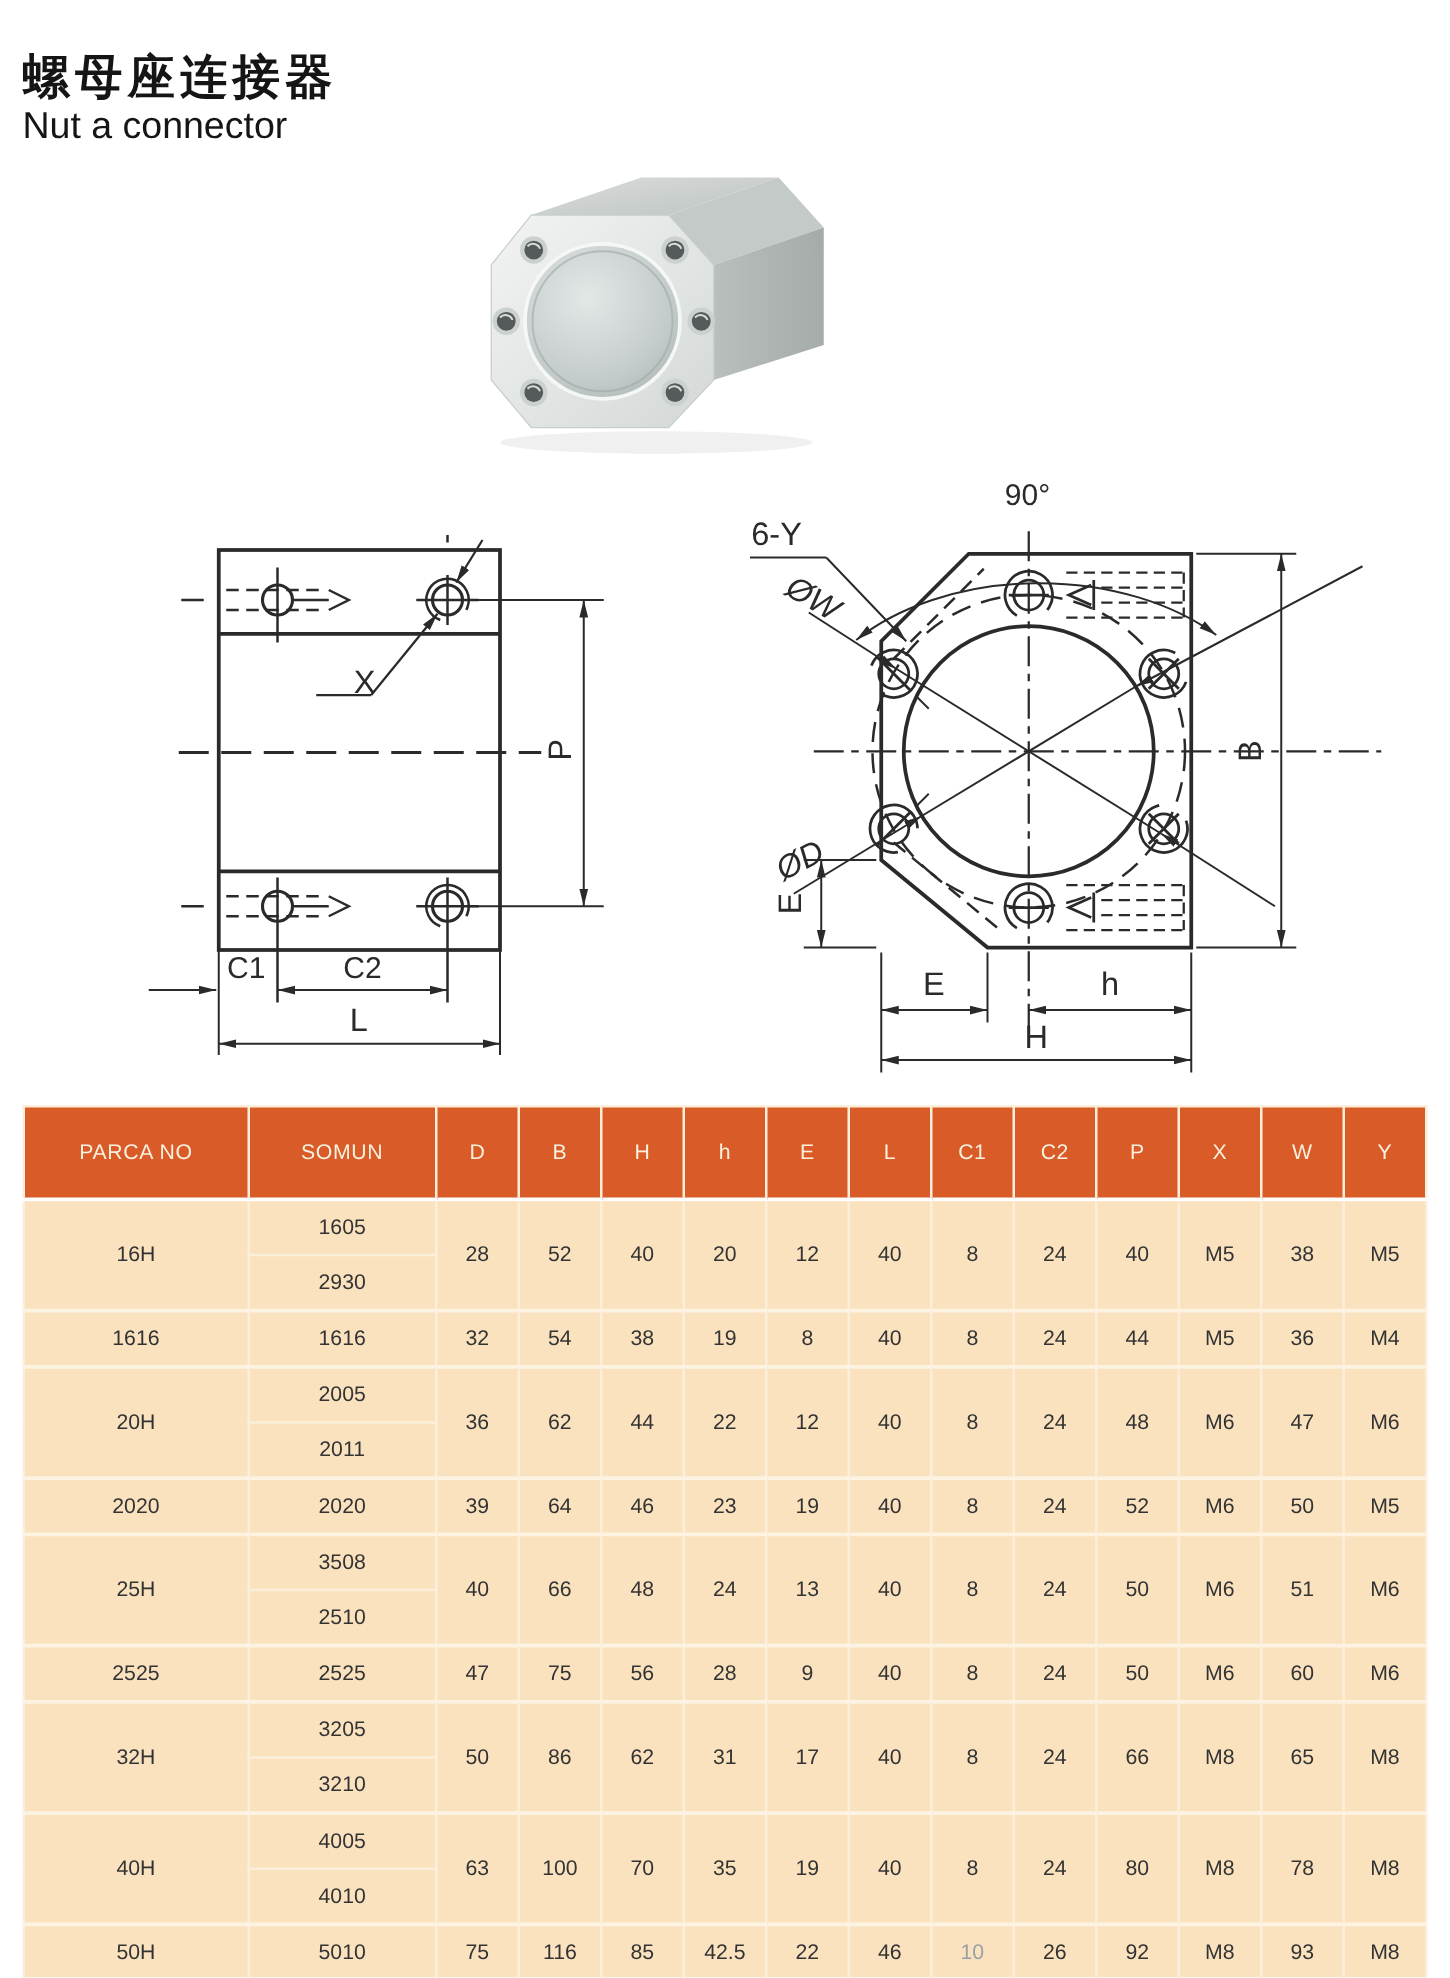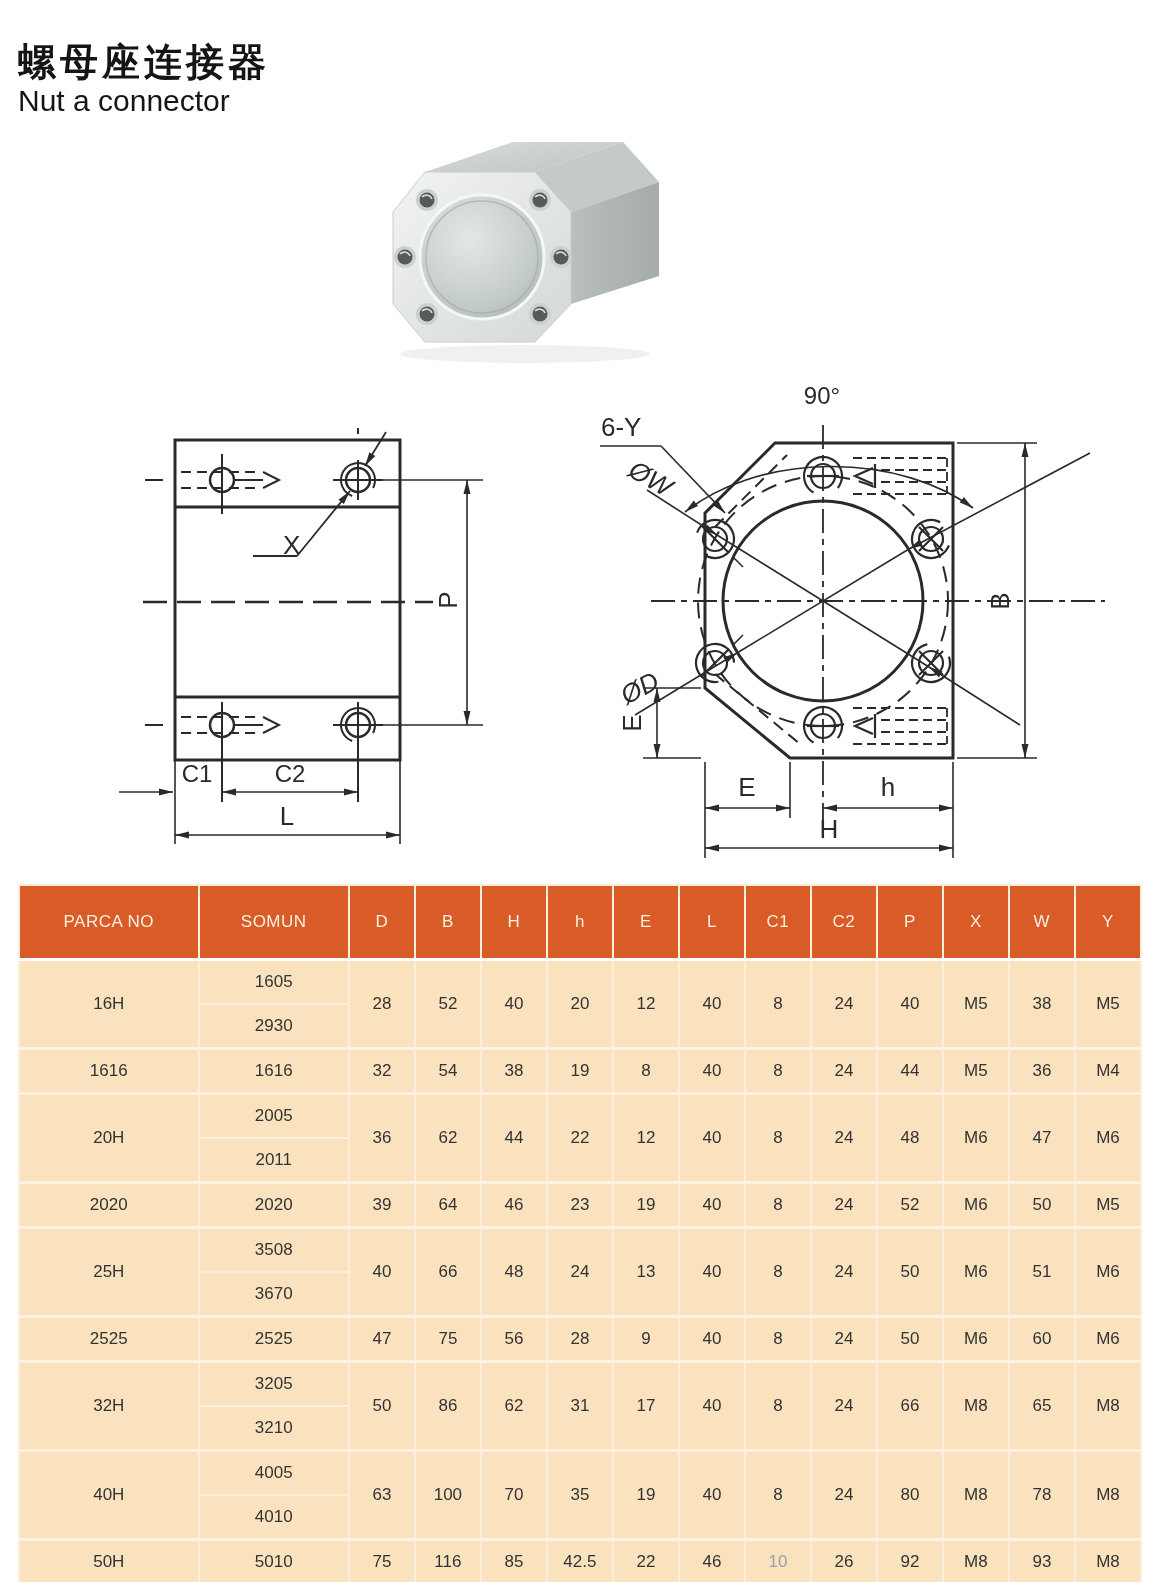--- a/index.html
+++ b/index.html
@@ -381,21 +381,21 @@
         <td rowspan="2">13</td>
         <td rowspan="2">40</td>
         <td rowspan="2">8</td>
         <td rowspan="2">24</td>
         <td rowspan="2">50</td>
         <td rowspan="2">M6</td>
         <td rowspan="2">51</td>
         <td rowspan="2">M6</td>
       </tr>
       <tr>
-        <td>3670</td>
+        <td>2510</td>
       </tr>
 
       <tr class="grp">
         <td>2525</td>
         <td>2525</td>
         <td>47</td>
         <td>75</td>
         <td>56</td>
         <td>28</td>
         <td>9</td>

